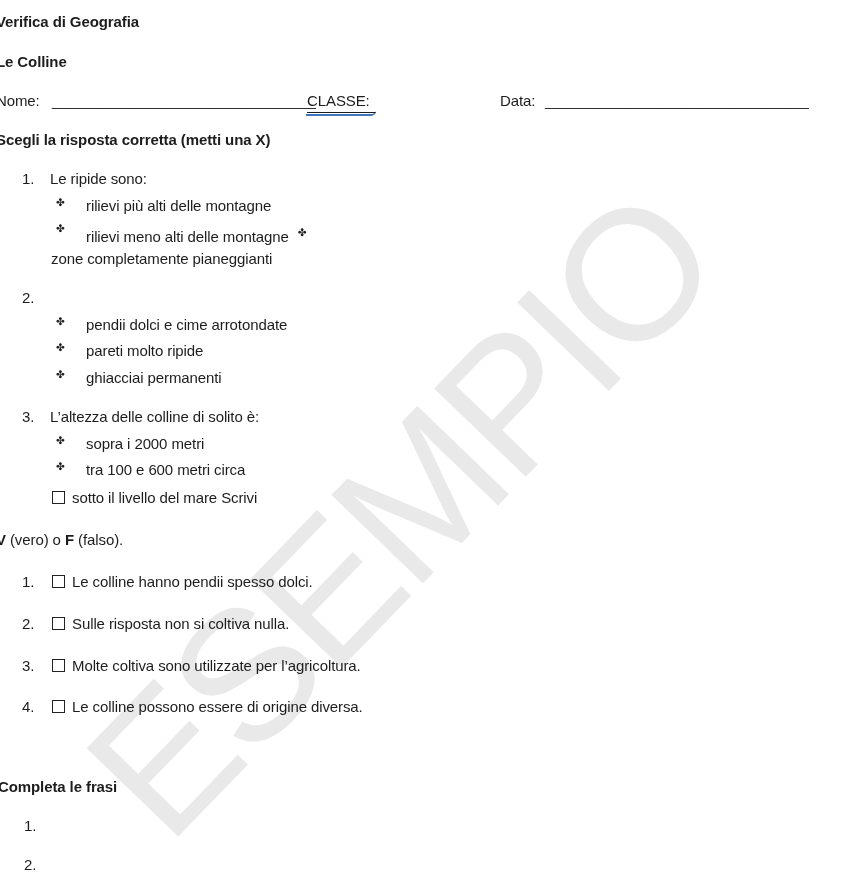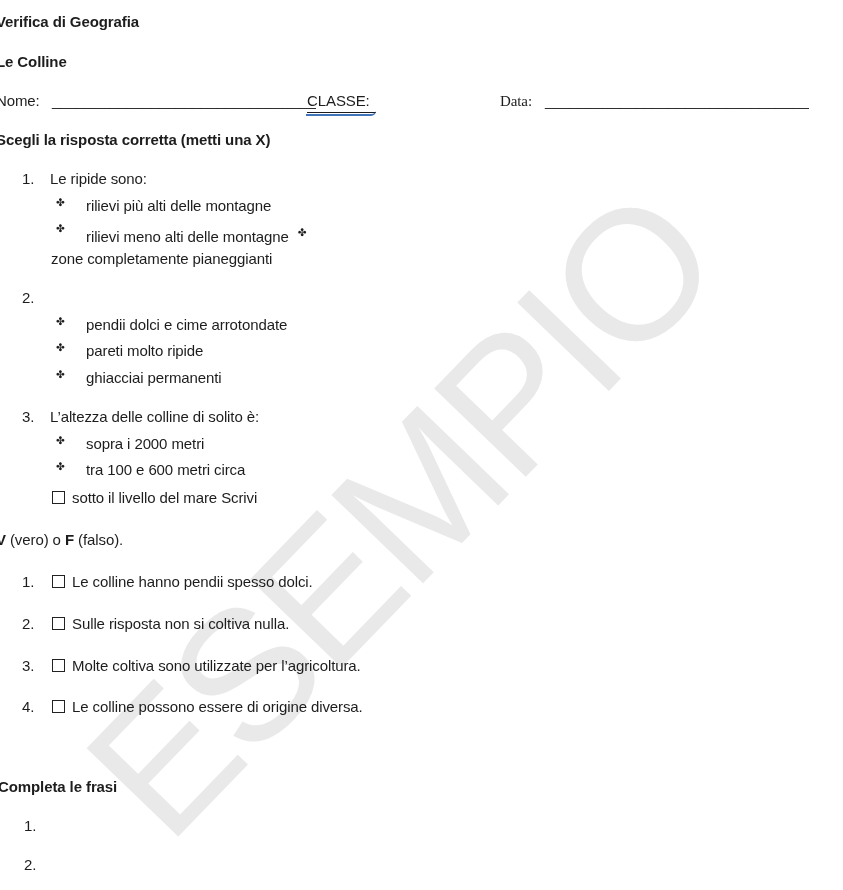--- a/index.html
+++ b/index.html
@@ -63,21 +63,21 @@
     padding-right:6px;
   }
   .classe-blue{
     position:absolute;
     left:306px;top:21px;
     width:70px;height:3px;
     border-bottom-width:2px;
     border-bottom-style:solid;
     border-bottom-right-radius:8px;
   }
-  .data-label{left:500px;font-family:Liberation Serif, serif;}
+  .data-label{left:500px;}
   .data-blank{left:545px;}
 </style>
 </head>
 <body>
 
 <div class="page">
 
   <div class="wm" style="color: rgb(233, 233, 233);">ESEMPIO</div>
 
   <div class="content">

